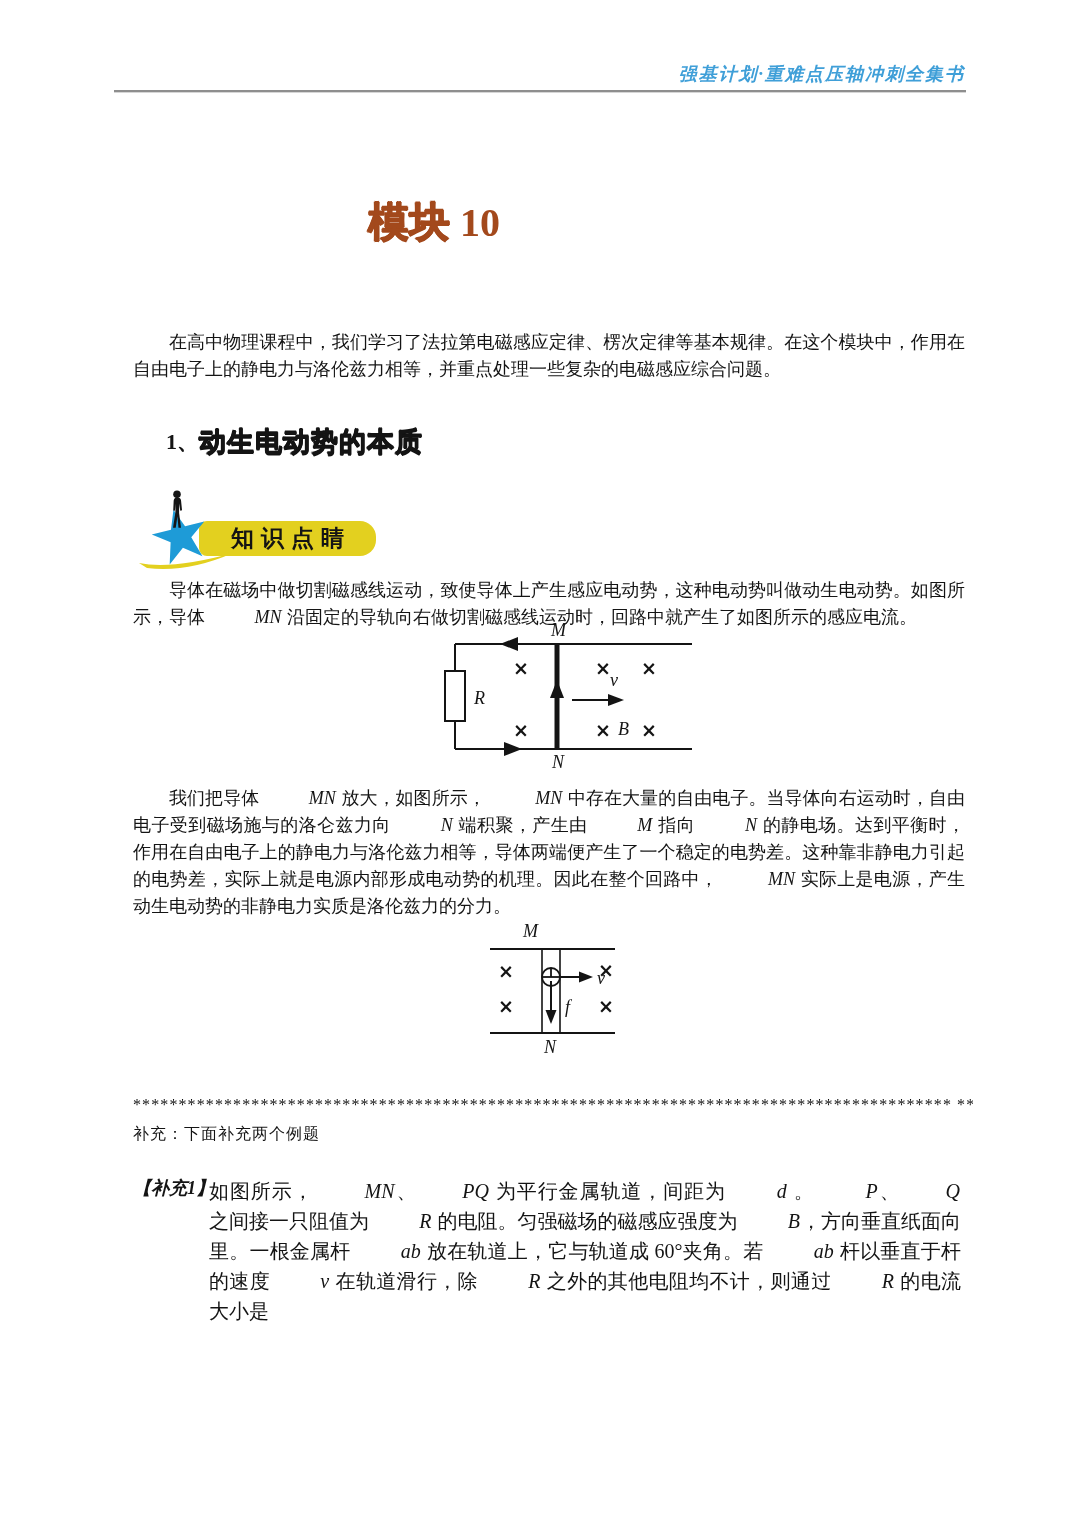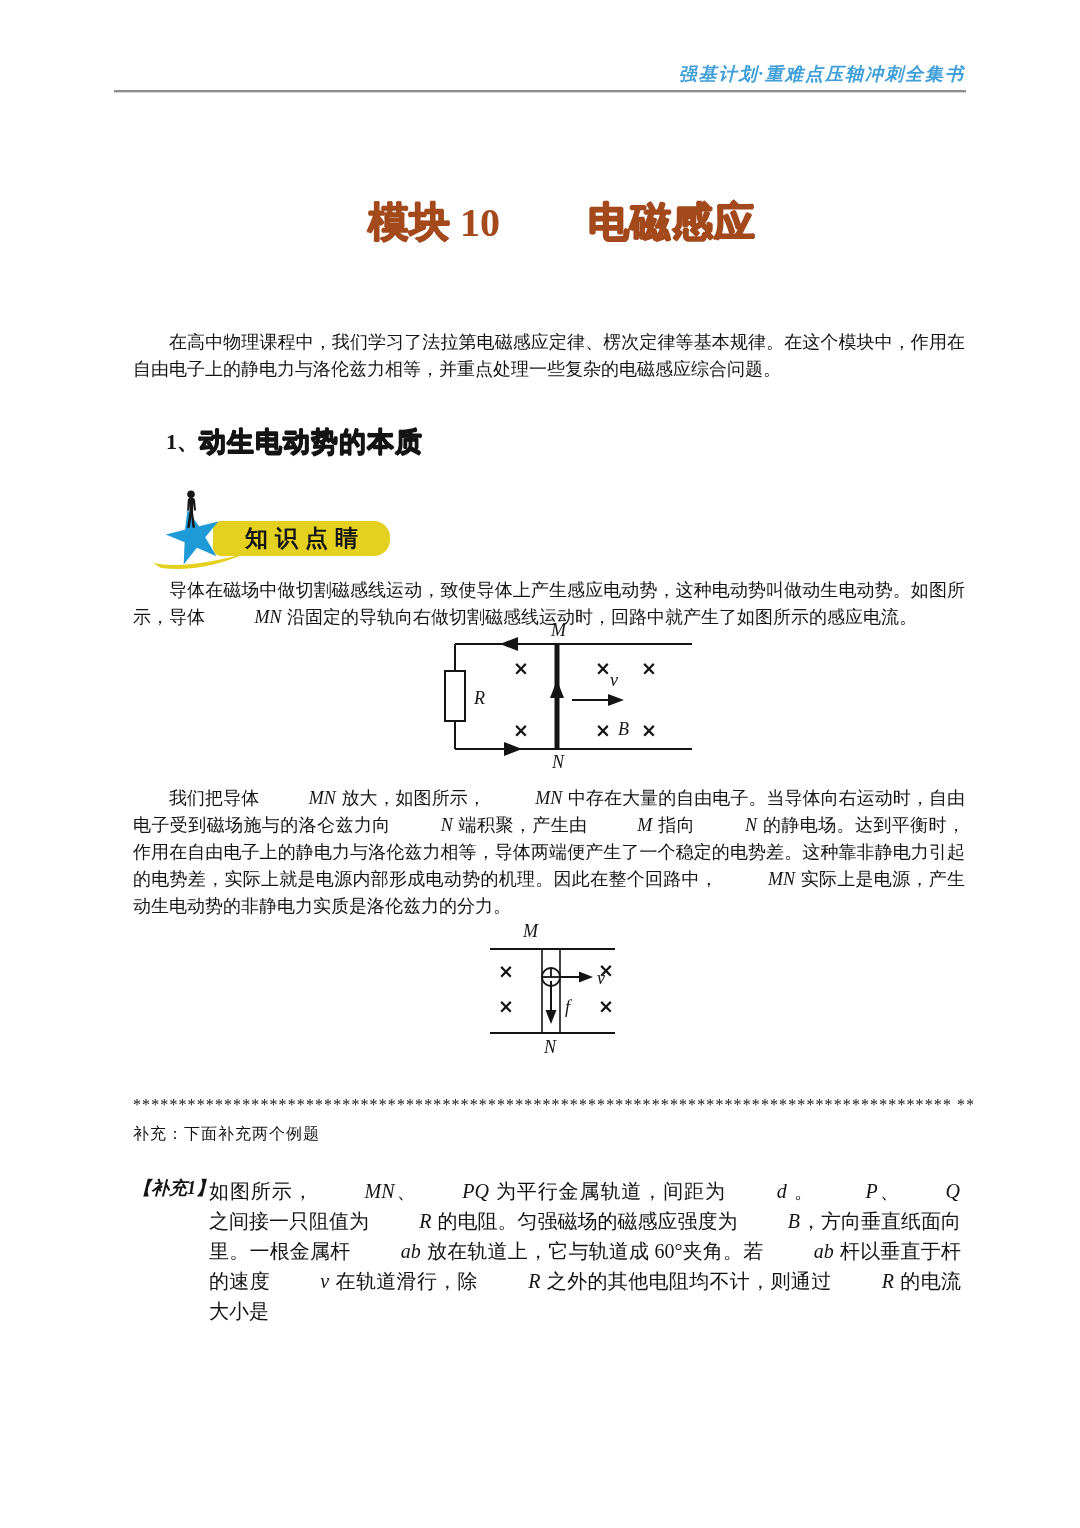--- a/index.html
+++ b/index.html
@@ -41,21 +41,21 @@
   .p1{top:577px;}
   .p2{top:785px;}
   .var{font-style:italic;font-family:Liberation Serif, serif;padding:0 1px;margin-left:44px;}
   
   .section-h{position:absolute;left:166px;top:424px;}
   .sec-num{font-size:22px;font-weight:bold;font-family:"Liberation Serif",serif;vertical-align:2px;}
   .sec-title{font-size:27px;font-weight:bold;
     font-family:"DejaVu Sans","Liberation Sans",sans-serif;letter-spacing:1px;
     text-shadow:.6px 0 currentColor,-.6px 0 currentColor,0 .6px currentColor,0 -.6px currentColor;}
   
-  .badge{position:absolute;left:163px;top:492px;width:240px;height:78px;}
+  .badge{position:absolute;left:149px;top:492px;width:240px;height:78px;}
   .badge-pill{
     position:absolute;left:50px;top:29px;width:177px;height:35px;
     background:#e3d01f;border-radius:8px 16px 16px 8px;
     display:flex;align-items:center;justify-content:center;
   }
   .badge-pill span{font-size:23px;font-weight:bold;letter-spacing:7px;
     font-family:"Liberation Serif",serif;padding-left:7px;}
   .badge-star{position:absolute;left:2px;top:15px;}
   .badge-person{position:absolute;left:16px;top:-2px;}
   .badge-swoosh{position:absolute;left:-12px;top:47px;}
@@ -85,21 +85,20 @@
 </head>
 <body>
 
 <div class="page">
 
   <div class="brand">强基计划·重难点压轴冲刺全集书</div>
   <div class="head-rule"></div>
 
   <div class="module-title">
     <span class="module-left"><span>模块</span><span class="module-num">10</span></span>
-    <span class="module-name">电磁感应</span>
   </div>
 
   <div class="para intro indent">在高中物理课程中，我们学习了法拉第电磁感应定律、楞次定律等基本规律。在这个模块中，作用在自由电子上的静电力与洛伦兹力相等，并重点处理一些复杂的电磁感应综合问题。</div>
 
   <div class="section-h">
     <span class="sec-num">1、</span><span class="sec-title">动生电动势的本质</span>
   </div>
 
   <div class="badge">
     <svg class="badge-swoosh" width="100" height="30" viewBox="0 0 100 30">

